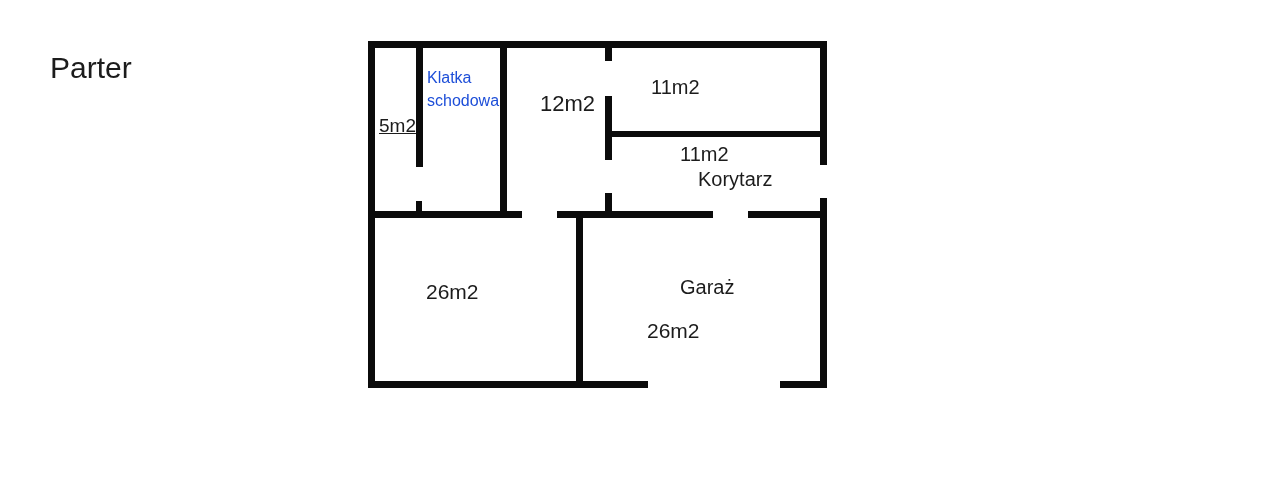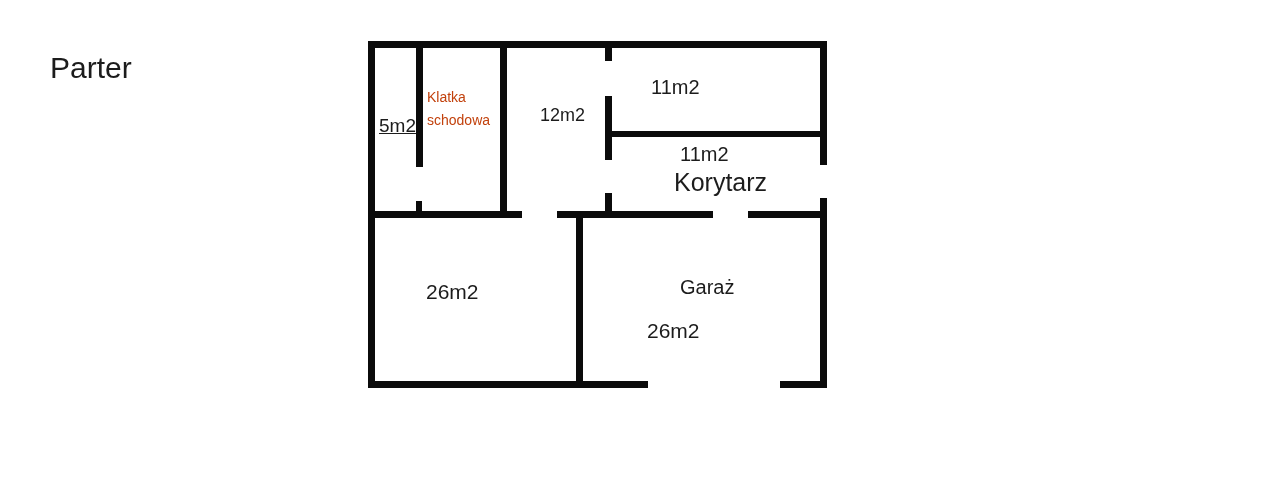--- a/index.html
+++ b/index.html
@@ -30,24 +30,23 @@
   .room-label {
     position: absolute;
     color: #1c1c1c;
     font-size: 20px;
     white-space: nowrap;
   }
   .staircase-label {
     position: absolute;
     left: 427px;
     top: 66px;
-    font-size: 14px;
+    font-size: 16px;
     line-height: 23px;
-    color: #c2410c;
-    margin-top: 20px;
+    color: #1d4ed8;
   }
   .staircase-label span { display: block; }
 
   
   .w-top           { left: 368px; top: 41px;  width: 459px; height: 7px; }
   .w-left          { left: 368px; top: 41px;  width: 7px;   height: 347px; }
   .w-right-upper   { left: 820px; top: 41px;  width: 7px;   height: 124px; }
   .w-right-lower   { left: 820px; top: 198px; width: 7px;   height: 190px; }
   .w-bottom-left   { left: 368px; top: 381px; width: 280px; height: 7px; }
   .w-bottom-right  { left: 780px; top: 381px; width: 47px;  height: 7px; }
@@ -58,24 +57,24 @@
   .w-mid-b         { left: 557px; top: 211px; width: 156px; height: 7px; }
   .w-mid-c         { left: 748px; top: 211px; width: 79px;  height: 7px; }
   .w-d12-stub-top  { left: 605px; top: 41px;  width: 7px;   height: 20px; }
   .w-d12-mid       { left: 605px; top: 96px;  width: 7px;   height: 64px; }
   .w-d12-stub-bot  { left: 605px; top: 193px; width: 7px;   height: 25px; }
   .w-corridor      { left: 605px; top: 131px; width: 222px; height: 6px; }
   .w-garage-div    { left: 576px; top: 211px; width: 7px;   height: 177px; }
 
   
   .l-5m2       { left: 379px; top: 115px; font-size: 19px; text-decoration: underline; }
-  .l-12m2      { left: 540px; top: 105px;  font-size: 18px; }
+  .l-12m2      { left: 540px; top: 91px;  font-size: 22px; }
   .l-11m2-top  { left: 651px; top: 76px;  font-size: 20px; }
   .l-11m2-cor  { left: 680px; top: 143px; font-size: 20px; }
-  .l-korytarz  { left: 674px; top: 168px; font-size: 25px; }
+  .l-korytarz  { left: 698px; top: 168px; font-size: 20px; }
   .l-26m2      { left: 426px; top: 280px; font-size: 21px; }
   .l-garaz     { left: 680px; top: 276px; font-size: 20px; text-align: center; }
   .l-garaz26   { left: 647px; top: 319px; font-size: 21px; }
 </style>
 </head>
 <body>
 
 <div class="canvas">
 
   <div class="page-title">Parter</div>

